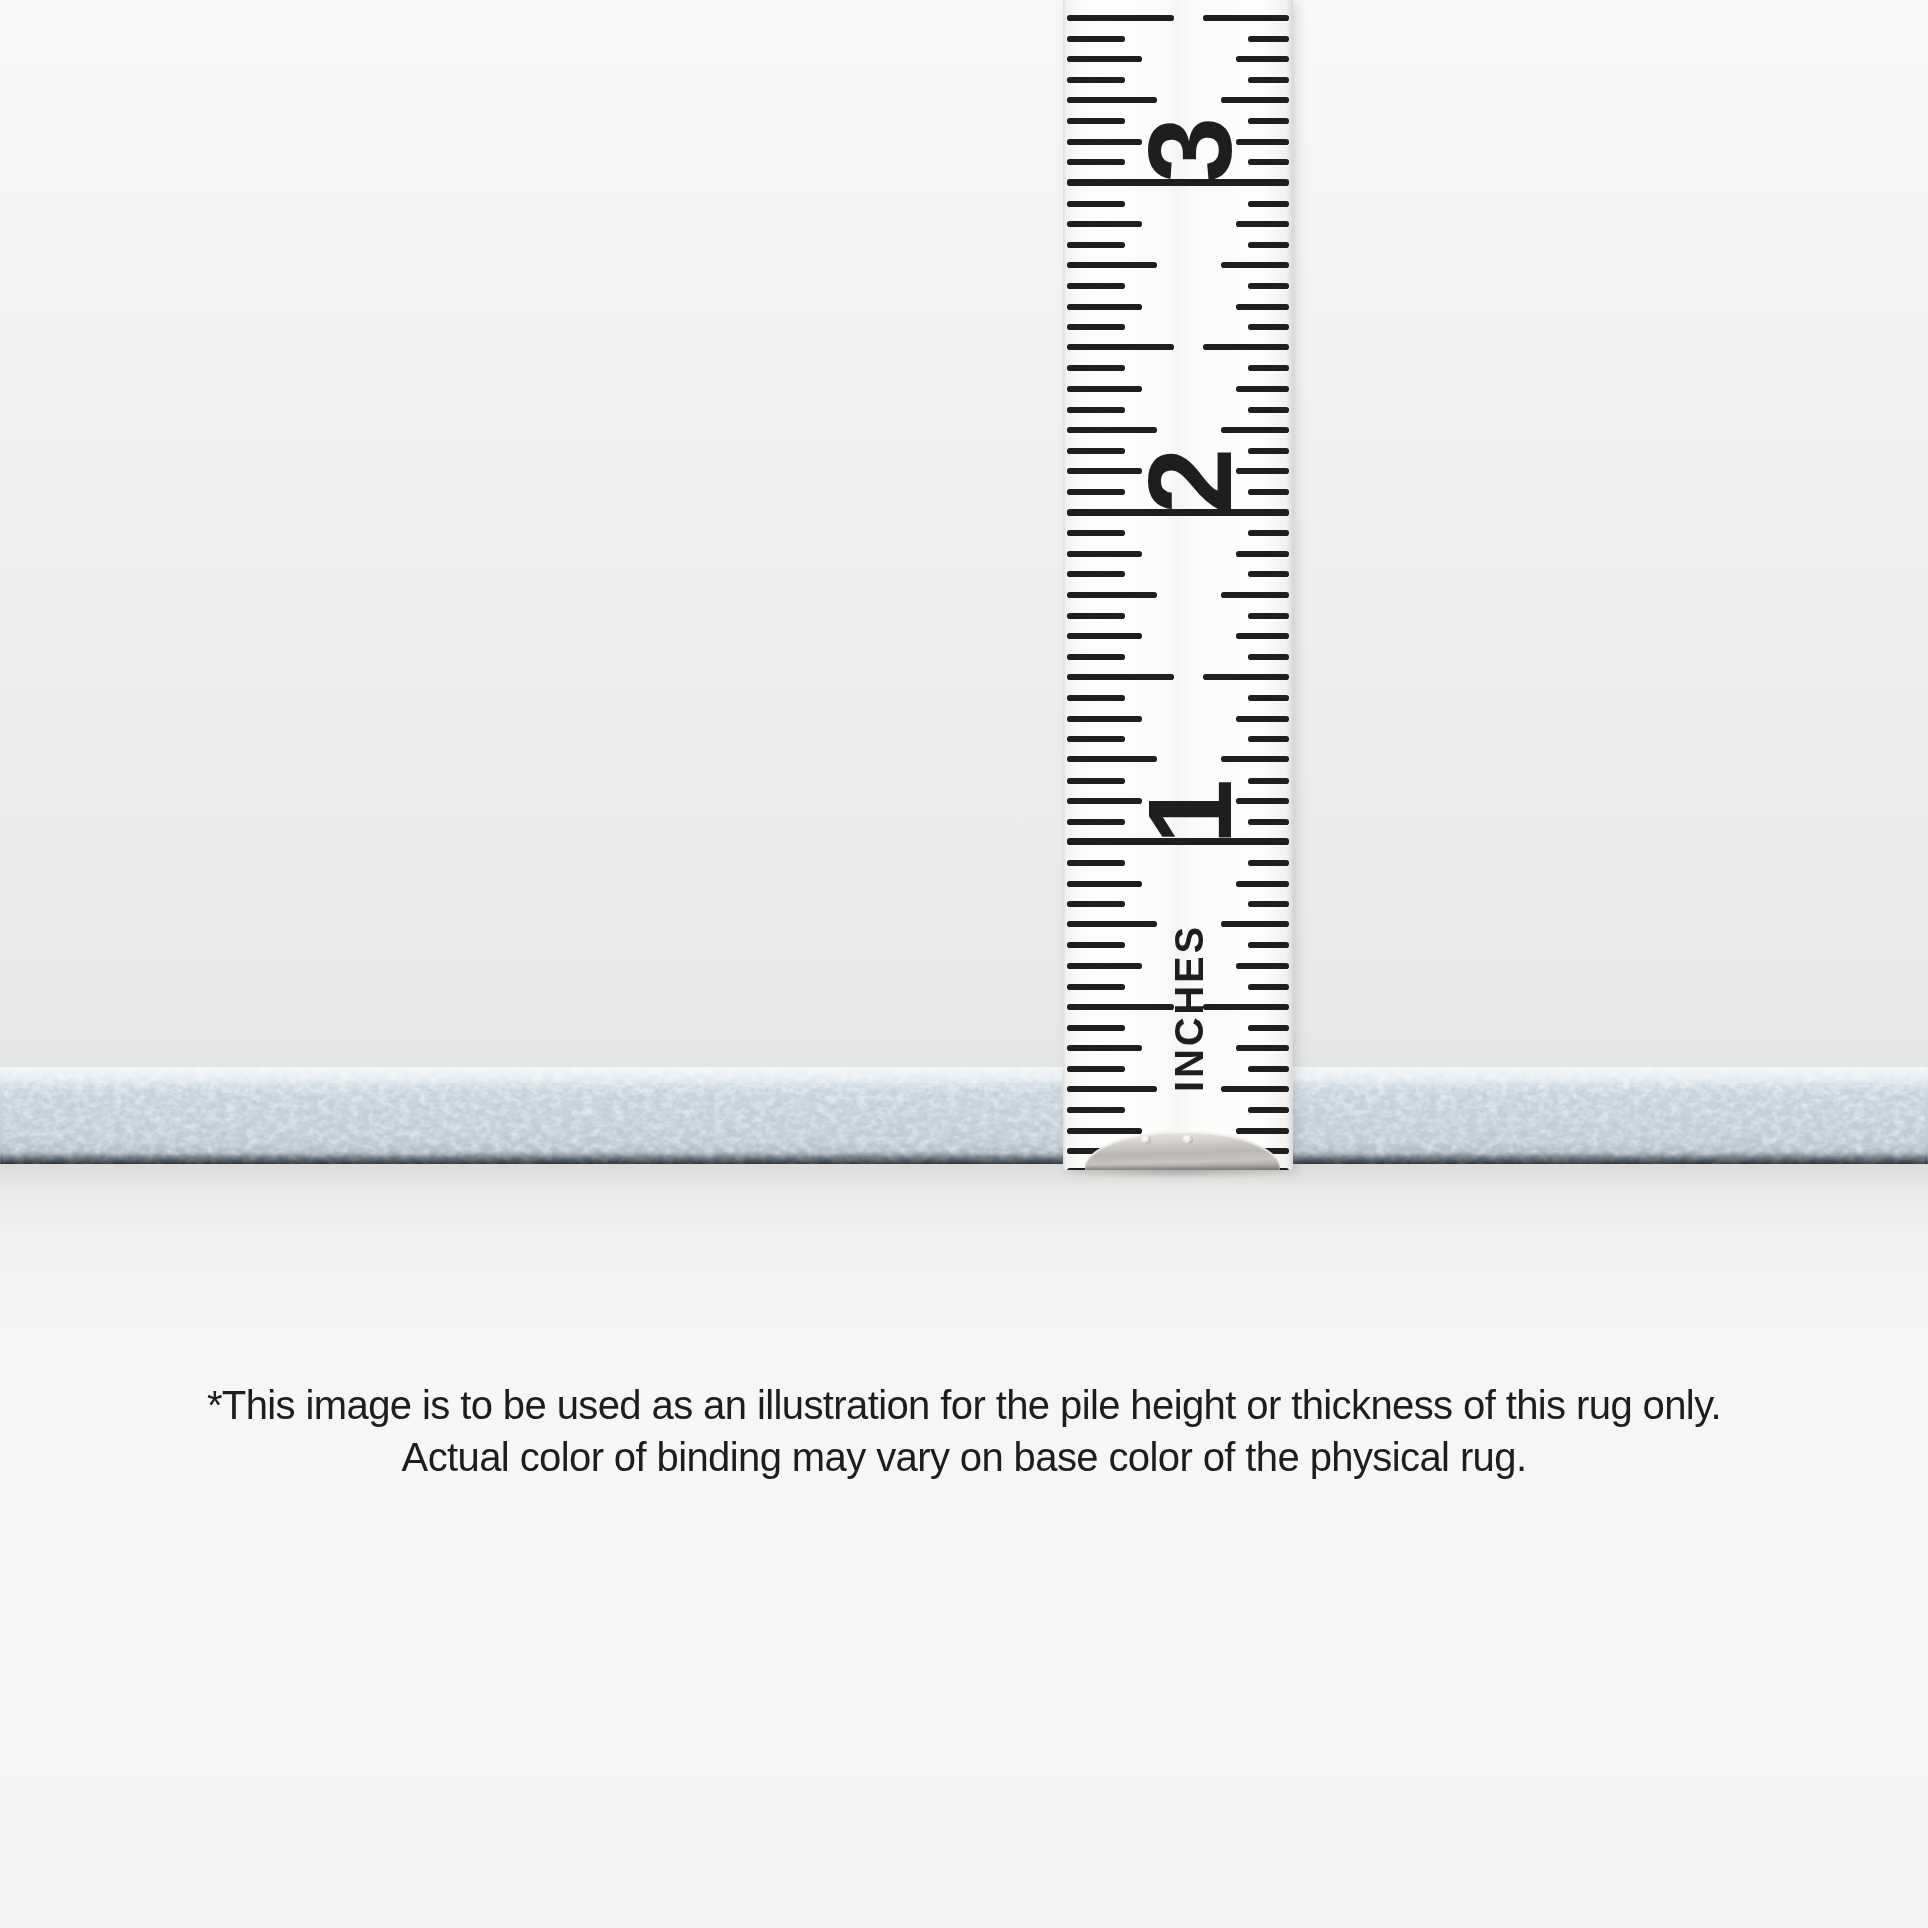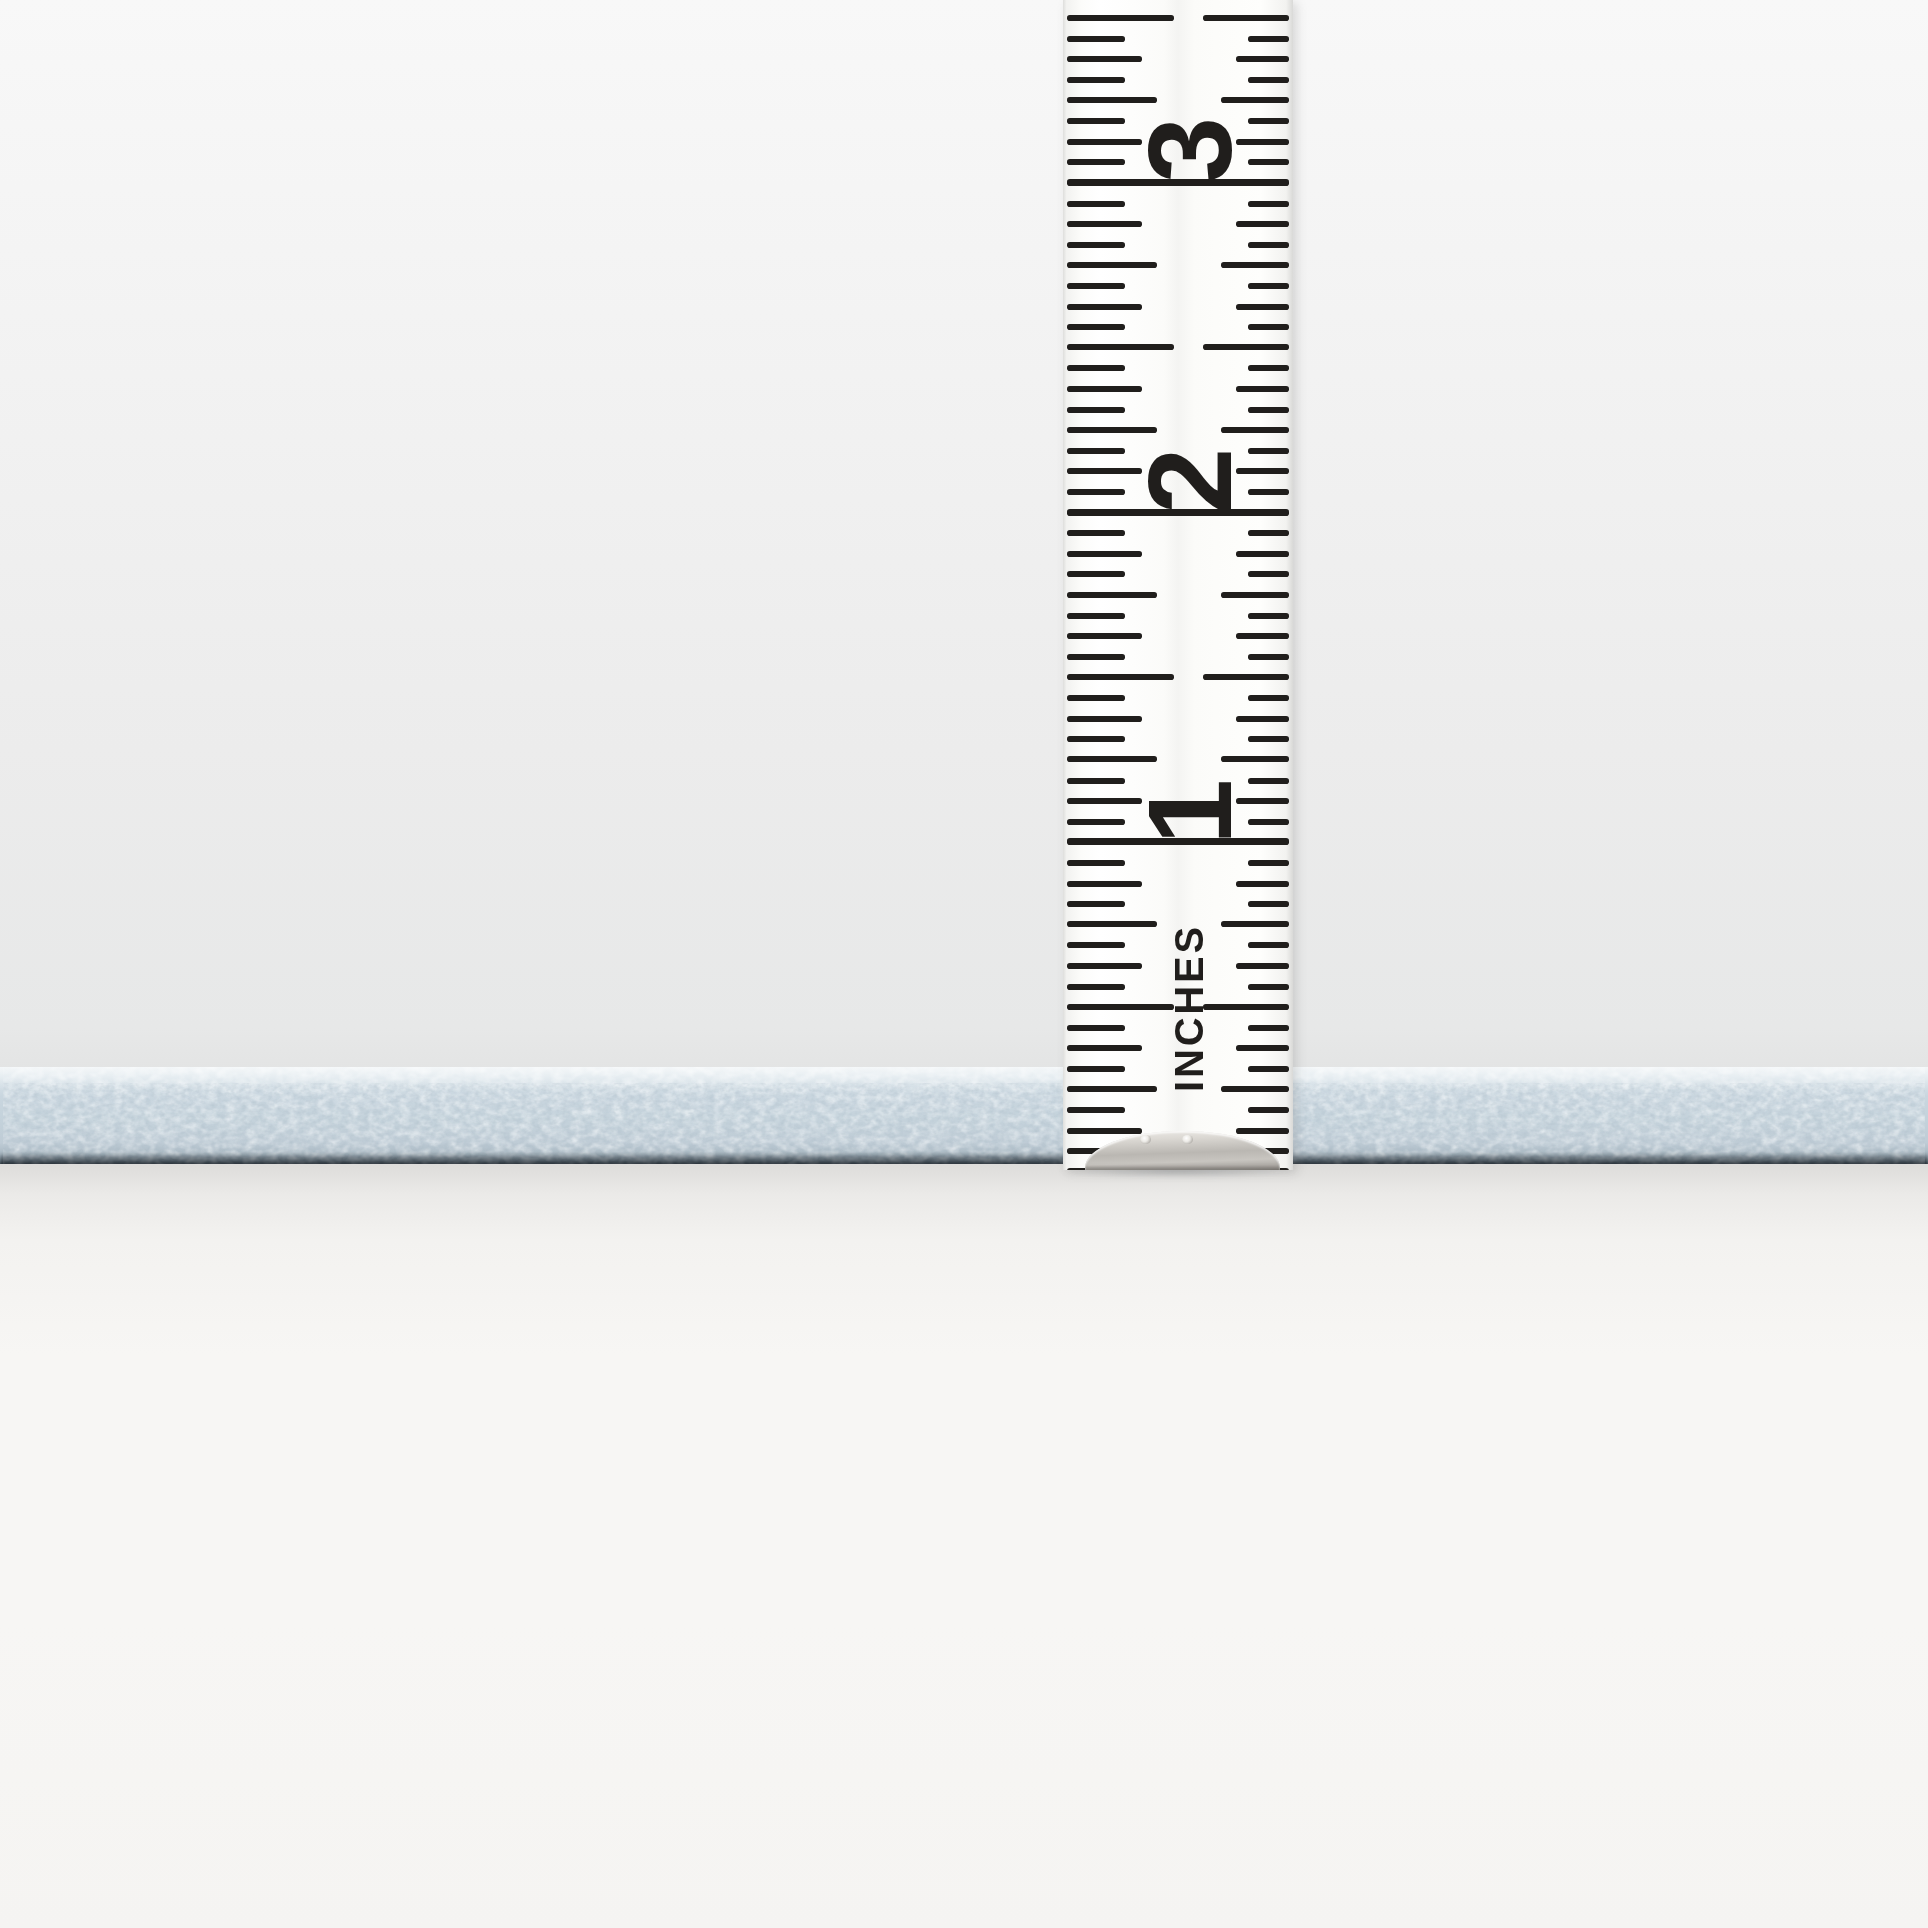--- a/index.html
+++ b/index.html
@@ -235,16 +235,18 @@
     <div class="ruler-num num-2">2</div>
     <div class="ruler-num num-3">3</div>
     <div class="inches-label">INCHES</div>
     <div class="metal-cap">
       <div class="rivet rivet-1"></div>
       <div class="rivet rivet-2"></div>
     </div>
   </div>
 
   <div class="caption">
+    <div>*This image is to be used as an illustration for the pile height or thickness of this rug only.</div>
+    <div>Actual color of binding may vary on base color of the physical rug.</div>
   </div>
 
 </div>
 
 
 </body></html>

